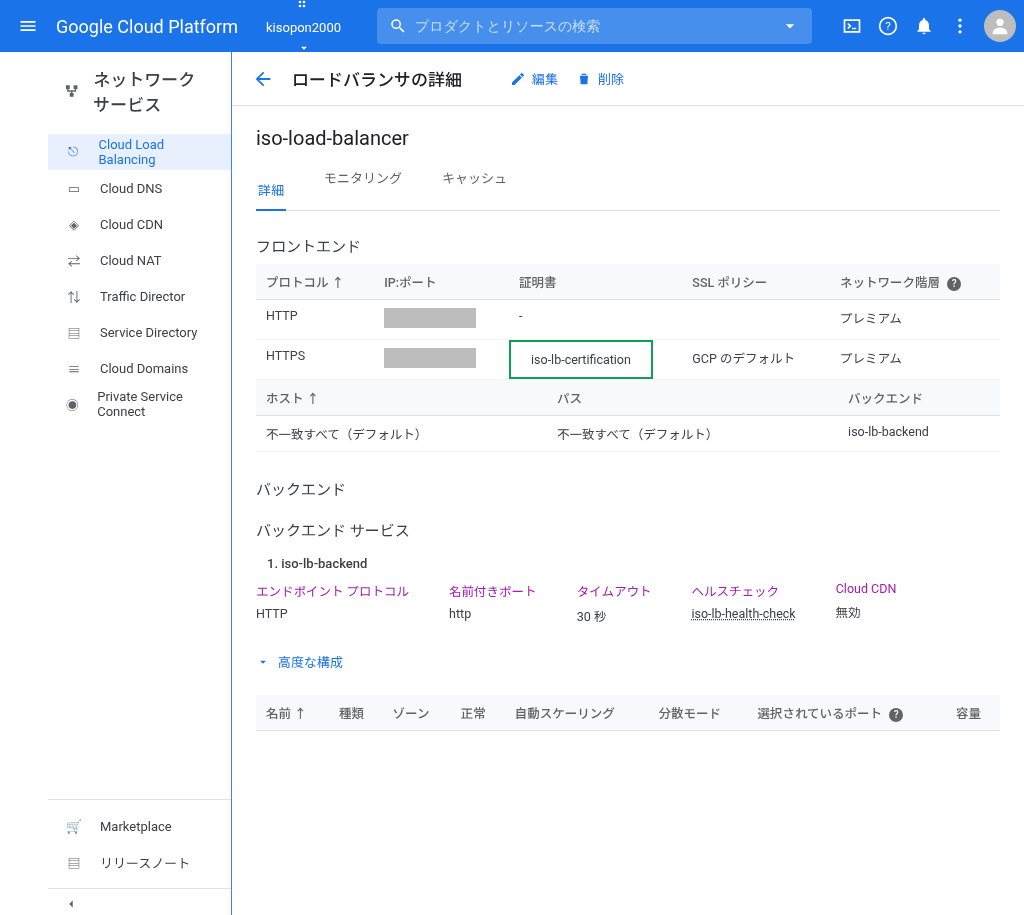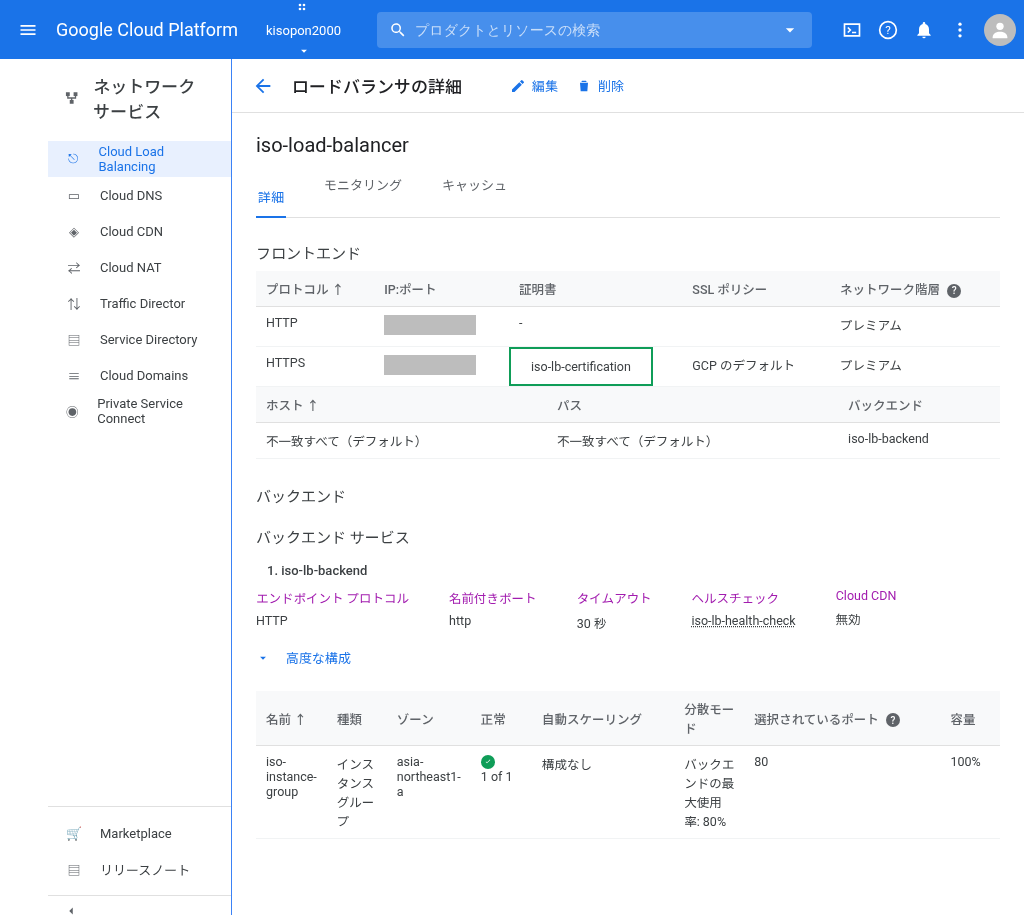--- a/index.html
+++ b/index.html
@@ -1,19 +1,19 @@
 <!DOCTYPE html>
 <html><head>
 <meta charset="utf-8">
 <style>
 * { box-sizing: border-box; margin: 0; padding: 0; }
 body { font-family: Roboto, "Noto Sans JP", Arial, sans-serif; font-size: 13px; color: #202124; background: #fff; width: 1024px; height: 915px; overflow: hidden; }
 
 
-.topbar { display: flex; align-items: center; height: 59px; background: #1a73e8; color: #fff; padding: 0 8px; gap: 8px; }
+.topbar { display: flex; align-items: center; height: 52px; background: #1a73e8; color: #fff; padding: 0 8px; gap: 8px; }
 .hamburger { width: 40px; height: 40px; display: flex; align-items: center; justify-content: center; cursor: pointer; }
 .gcp-title { font-size: 18px; font-weight: 400; white-space: nowrap; margin-right: 12px; }
 .project-picker { display: flex; align-items: center; gap: 6px; padding: 4px 8px; border-radius: 4px; cursor: pointer; flex-direction: column; }
 .proj-dots { width: 16px; height: 16px; }
 .searchbox { flex: 1; display: flex; align-items: center; background: rgba(255,255,255,0.2); border-radius: 4px; height: 36px; padding: 0 12px; gap: 8px; margin: 16px 20px; max-width: 440px; }
 .search-input { flex: 1; background: transparent; border: none; color: #fff; font-size: 14px; outline: none; }
 .search-input::placeholder { color: rgba(255,255,255,0.7); }
 .topbar-right { display: flex; align-items: center; gap: 12px; margin-left: auto; }
 .topicon { width: 24px; height: 24px; display: flex; align-items: center; justify-content: center; cursor: pointer; color: #fff; }
 .avatar { width: 32px; height: 32px; border-radius: 50%; background: #bdbdbd; display: flex; align-items: center; justify-content: center; }
@@ -51,21 +51,21 @@
 .gray-block { display: inline-block; width: 92px; height: 20px; background: #bdbdbd; }
 .cert-highlight { border: 2px solid #0f9d58; padding: 10px 20px; display: inline-block; }
 .help-circle { display: inline-flex; width: 14px; height: 14px; border-radius: 50%; background: #5f6368; color: #fff; align-items: center; justify-content: center; font-size: 10px; margin-left: 4px; }
 
 .backend-title { font-size: 15px; color: #3c4043; margin-top: 26px; }
 .backend-sub { color: #3c4043; font-size: 13px; margin-top: 16px; font-weight: 500; margin-left: 11px; }
 .bk-grid { display: flex; gap: 40px; margin-top: 10px; font-size: 12.5px; }
 .bk-col .lbl { color: #a21caf; margin-bottom: 6px; }
 .bk-col .val { color: #3c4043; }
 .linkish { color: #1a73e8; text-decoration: underline dotted; cursor: pointer; }
-.adv-link { color: #1a73e8; font-size: 13px; margin-top: 16px; display: flex; align-items: center; gap: 16px; cursor: pointer; }
+.adv-link { color: #1a73e8; font-size: 13px; margin-top: 27px; display: flex; align-items: center; gap: 8px; cursor: pointer; }
 
 .ok-dot { width: 14px; height: 14px; border-radius: 50%; background: #0f9d58; display: inline-flex; align-items: center; justify-content: center; }
 .ok-dot svg { width: 8px; height: 8px; fill: #fff; }
 
 svg { display: block; }
 </style>
 </head>
 <body>
 
 <div class="topbar">
@@ -303,31 +303,17 @@
             <tr>
           <th><span>名前</span> ↑</th>
           <th>種類</th>
           <th>ゾーン</th>
           <th>正常</th>
           <th>自動スケーリング</th>
           <th>分散モード</th>
           <th><span>選択されているポート</span> <span class="help-circle">?</span></th>
           <th>容量</th>
         </tr>
-        <tr>
-          <td style="width:70px">iso-instance-group</td>
-          <td style="width:60px">インスタンス グループ</td>
-          <td style="width:80px">asia-northeast1-a</td>
-          <td><span class="ok-dot">
-                  <svg viewBox="0 0 24 24">
-                    <path d="M9 16l-4-4 1.4-1.4L9 13.2l8.6-8.6L19 6z"></path>
-                  </svg>
-                </span><br><span>1 of 1</span></td>
-          <td>構成なし</td>
-          <td style="width:70px">バックエンドの最大使用率: 80%</td>
-          <td>80</td>
-          <td>100%</td>
-        </tr>
       </tbody>
         </table>
     </div>
   </div>
 </div>
 
 </body></html>

